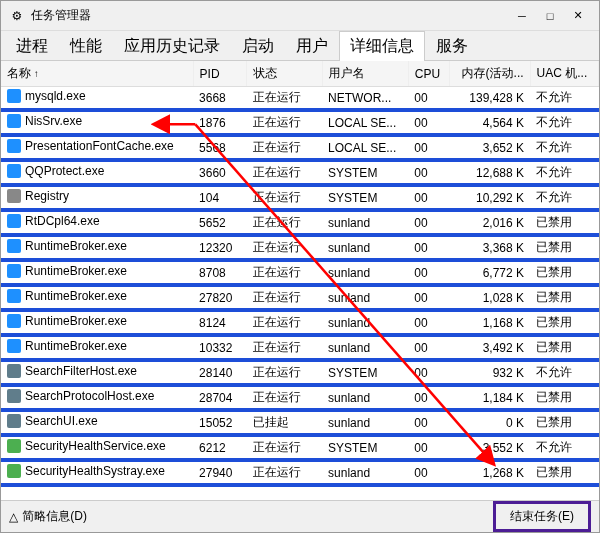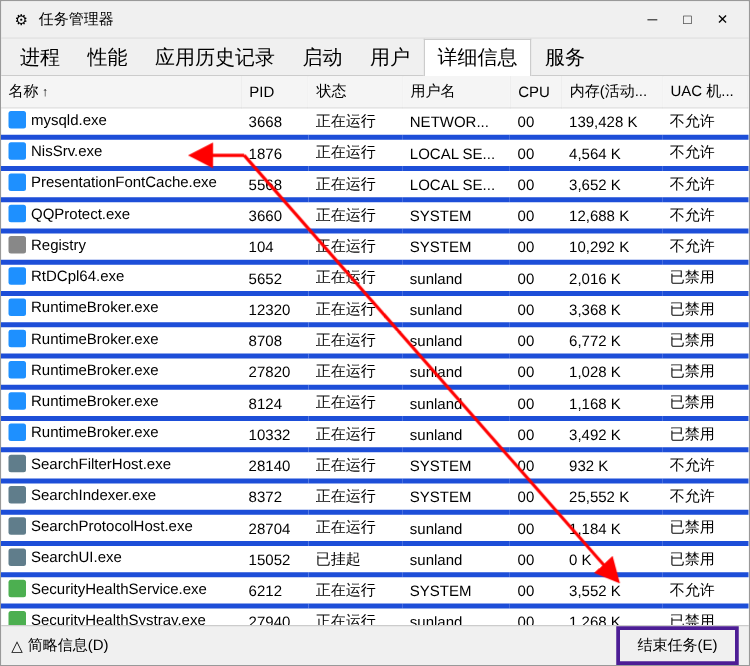--- a/index.html
+++ b/index.html
@@ -125,21 +125,21 @@
       padding: 2px 6px;
       white-space: nowrap;
       overflow: hidden;
       max-width: 0;
     }
     .td-name { min-width: 160px; max-width: 180px; }
     .td-pid { min-width: 50px; max-width: 60px; }
     .td-status { min-width: 70px; }
     .td-user { min-width: 70px; max-width: 90px; }
     .td-cpu { min-width: 35px; text-align: left; }
-    .td-mem { min-width: 70px; text-align: left; }
+    .td-mem { min-width: 70px; text-align: right; }
     .td-uac { min-width: 50px; }
     .row-icon {
       display: inline-flex;
       align-items: center;
       gap: 4px;
     }
     .process-icon {
       width: 14px;
       height: 14px;
       display: inline-block;
@@ -402,34 +402,20 @@
     <td class="td-status">正在运行</td>
     <td class="td-user">SYSTEM</td>
     <td class="td-cpu">00</td>
     <td class="td-mem">932 K</td>
     <td class="td-uac">不允许</td>
   </tr>
             <tr>
     <td class="td-name">
       <span class="row-icon">
         <span class="process-icon icon-lock"></span>
-        <span>SearchIndexer.exe</span>
-      </span>
-    </td>
-    <td class="td-pid">8372</td>
-    <td class="td-status">正在运行</td>
-    <td class="td-user">SYSTEM</td>
-    <td class="td-cpu">00</td>
-    <td class="td-mem">25,552 K</td>
-    <td class="td-uac">不允许</td>
-  </tr>
-            <tr>
-    <td class="td-name">
-      <span class="row-icon">
-        <span class="process-icon icon-lock"></span>
         <span>SearchProtocolHost.exe</span>
       </span>
     </td>
     <td class="td-pid">28704</td>
     <td class="td-status">正在运行</td>
     <td class="td-user">sunland</td>
     <td class="td-cpu">00</td>
     <td class="td-mem">1,184 K</td>
     <td class="td-uac">已禁用</td>
   </tr>

